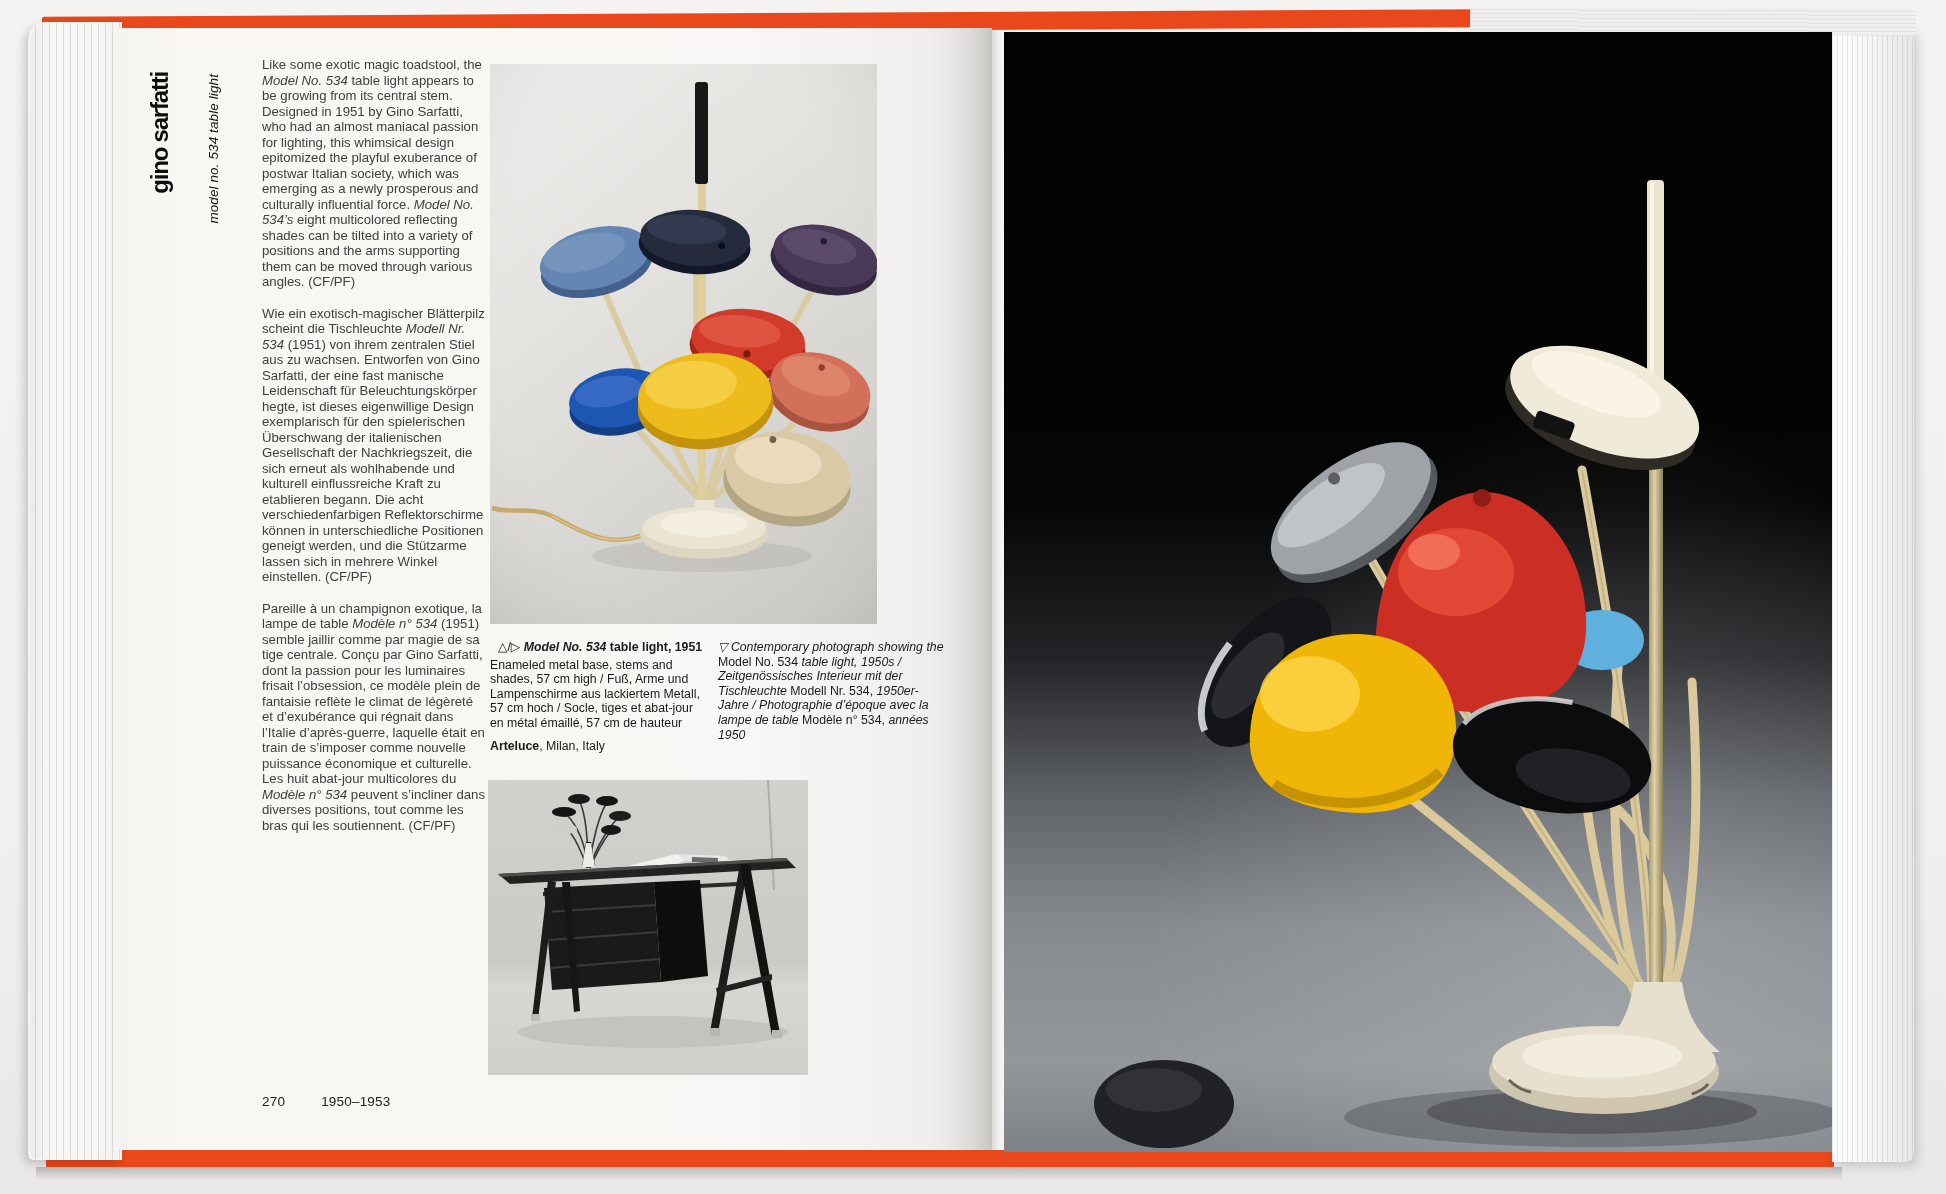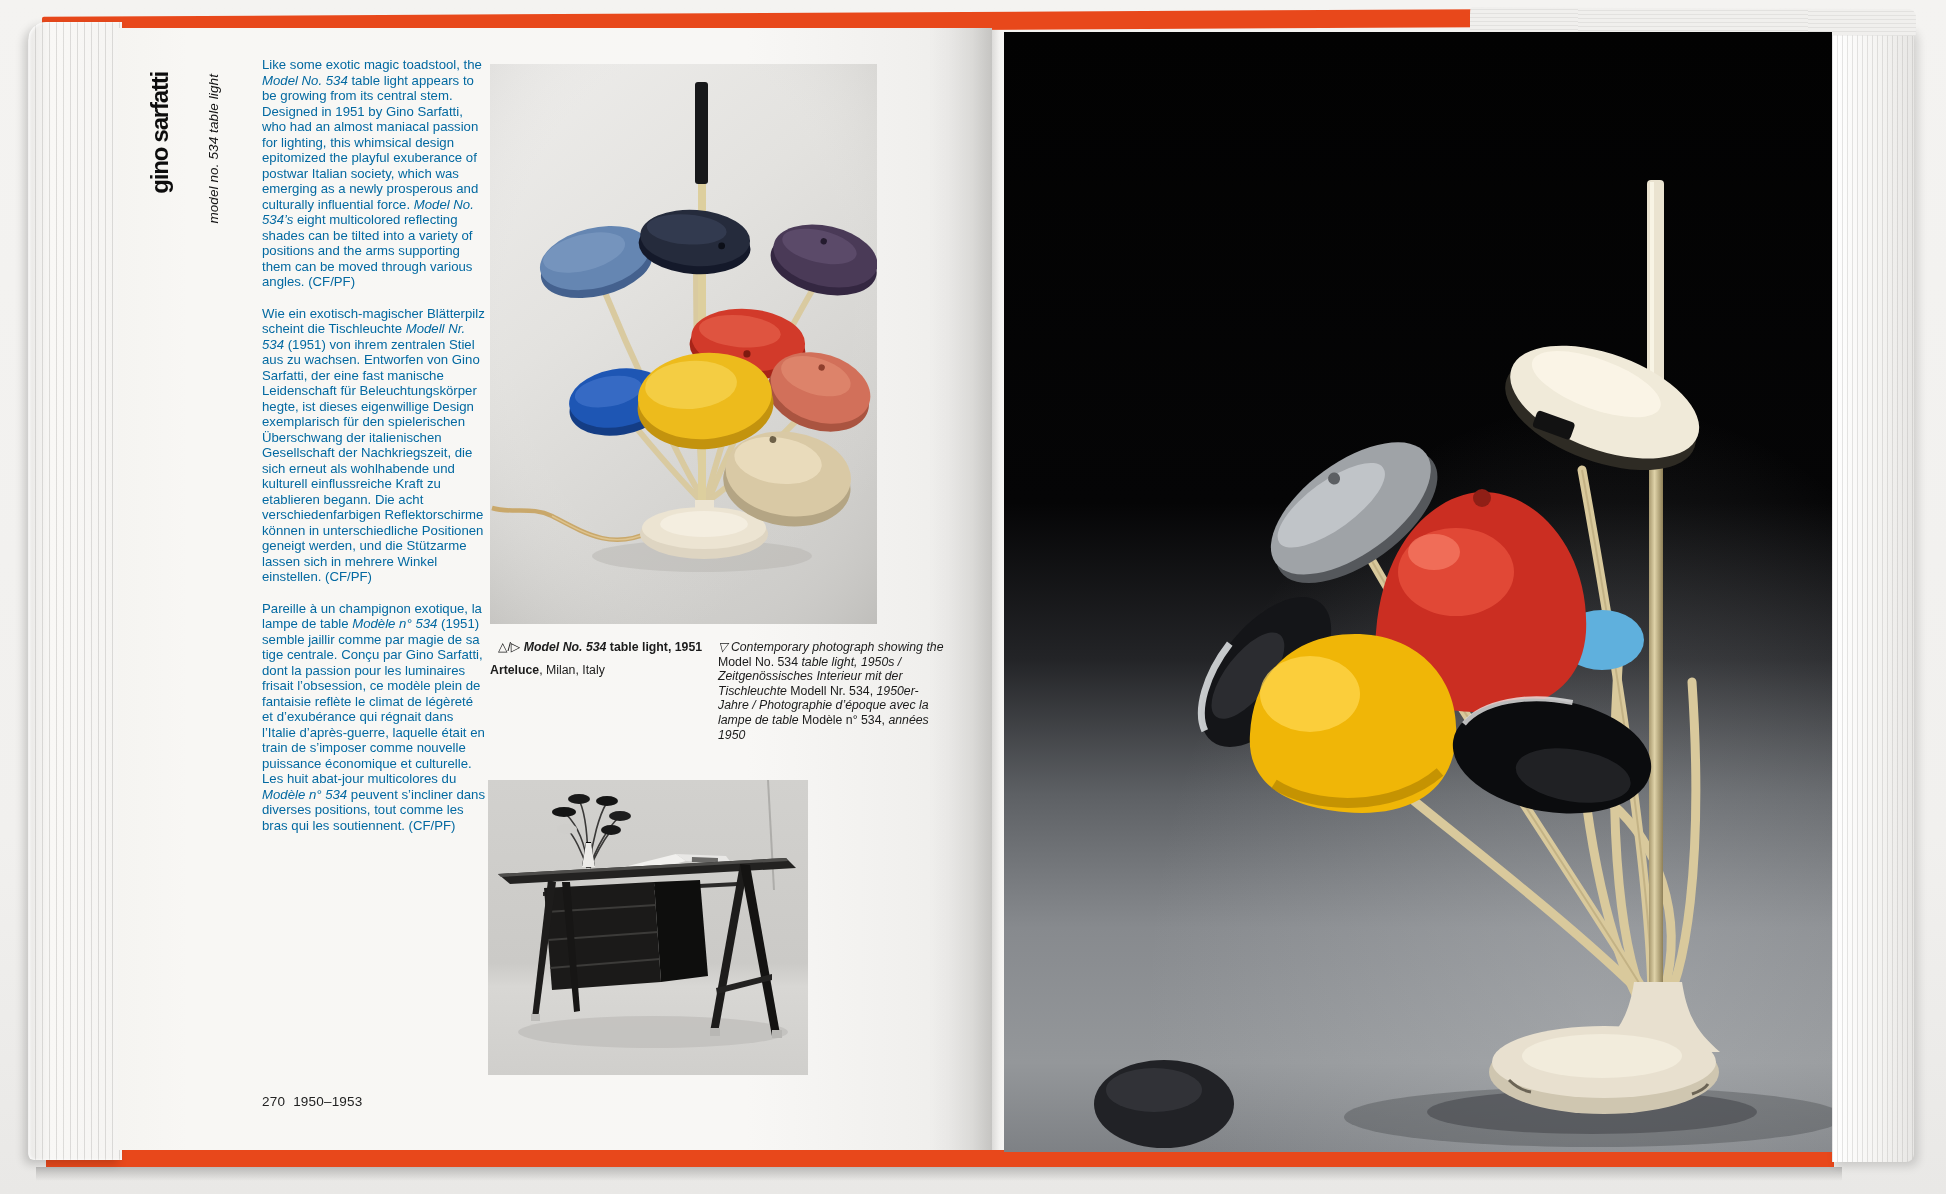--- a/index.html
+++ b/index.html
@@ -69,32 +69,32 @@
     writing-mode:vertical-rl;transform:rotate(180deg);
     font-weight:700;font-size:24px;letter-spacing:-1.2px;color:#0d0d0d;
   }
   .v-subtitle{
     left:206px;top:74px;
     writing-mode:vertical-rl;transform:rotate(180deg);
     font-style:italic;font-size:13.5px;letter-spacing:.1px;color:#141414;
   }
   .text-col{
     left:262px;top:57px;width:224px;
-    font-size:13.2px;line-height:15.5px;color:#0369a1;
+    font-size:13.2px;line-height:15.5px;color:#404040;
   }
   .text-col p{margin:0 0 16px 0;}
   .caption{
     top:640px;font-size:12.3px;line-height:14.6px;color:#1b1b1b;
   }
   .cap1{left:490px;width:214px;}
   .cap2{left:718px;width:228px;}
   .cap-head{margin-bottom:3px;margin-left:8px;}
   .cap-maker{margin-top:8px;}
   .footer{
-    left:262px;top:1094px;display:flex;gap:8px;
+    left:262px;top:1094px;display:flex;gap:36px;
     font-size:13.5px;color:#222;letter-spacing:.2px;
   }
   .si{font-style:italic;}
   .sb{font-weight:700;}
   .sbi{font-weight:700;font-style:italic;}
 
   svg{display:block;}
 </style>
 </head>
 <body>
@@ -203,20 +203,21 @@
   <g transform="rotate(8 298 412)">
     <ellipse cx="298" cy="420" rx="64" ry="42" fill="#b4a584"></ellipse>
     <ellipse cx="298" cy="410" rx="63" ry="42" fill="#d9c9a5"></ellipse>
     <ellipse cx="286" cy="398" rx="44" ry="23" fill="#efe3c4" opacity=".7"></ellipse>
     <circle cx="278" cy="378" r="3.4" fill="#6e6148"></circle>
   </g>
 </svg>
 
 <div class="abs caption cap1">
   <div class="cap-head"><span>△/▷ </span><span class="sbi">Model No. 534</span><span class="sb"> table light, 1951</span></div>
+  <div>Enameled metal base, stems and shades, 57 cm high / Fuß, Arme und Lampenschirme aus lackiertem Metall, 57 cm hoch / Socle, tiges et abat-jour en métal émaillé, 57 cm de hauteur</div>
   <div class="cap-maker"><span class="sb">Arteluce</span><span>, Milan, Italy</span></div>
 </div>
 <div class="abs caption cap2"><span class="si">▽ </span><span class="si">Contemporary photograph showing the </span><span>Model No. 534 </span><span class="si">table light, 1950s / Zeitgenössisches Interieur mit der Tischleuchte </span><span>Modell Nr. 534, </span><span class="si">1950er-Jahre / Photographie d’époque avec la lampe de table </span><span>Modèle n° 534, </span><span class="si">années 1950</span></div>
 
 <svg class="abs" style="left:488px;top:780px" width="320" height="295" viewBox="0 0 320 295">
   <defs>
     <linearGradient id="bwg" x1="0" y1="0" x2="0" y2="1">
       <stop offset="0" stop-color="#d2d1ce"></stop>
       <stop offset="0.62" stop-color="#cbcac7"></stop>
       <stop offset="0.7" stop-color="#d8d7d4"></stop>

